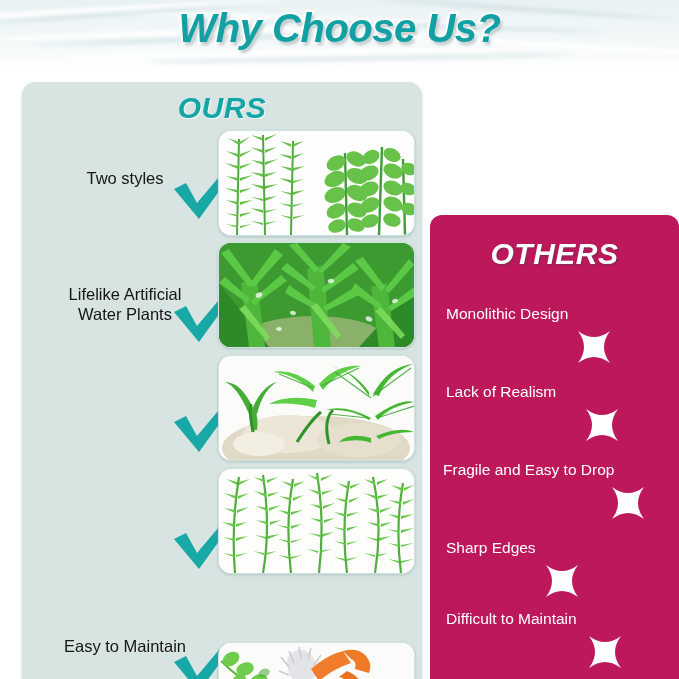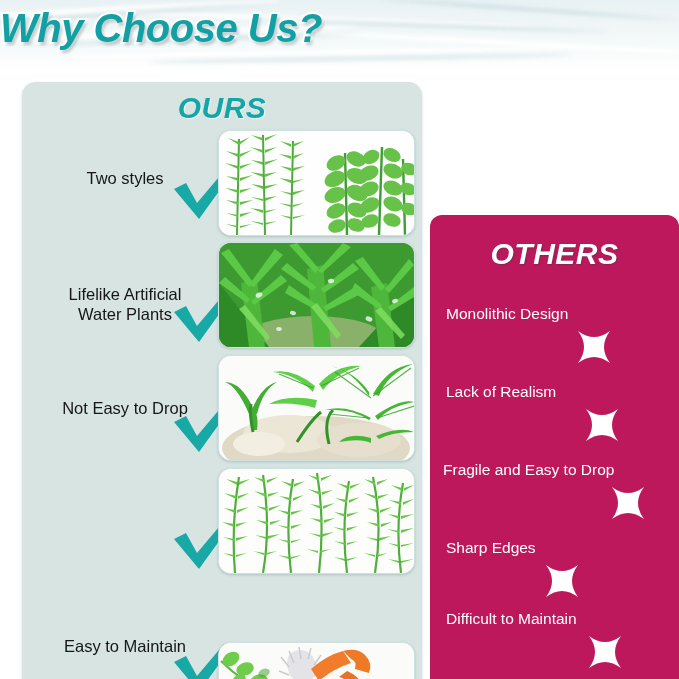--- a/index.html
+++ b/index.html
@@ -32,21 +32,21 @@
   .wave-d{
     position:absolute;
     background:rgba(176,203,209,.55);
     border-radius:50%;
     filter:blur(2px);
   }
 
   
   #page-title{
     position:absolute;top:6px;left:0;width:679px;
-    text-align:left;
+    text-align:center;
     font-size:40px;
     font-weight:bold;
     font-style:italic;
     letter-spacing:-0.5px;
     color:#11a0a4;
     -webkit-text-stroke:4px #ffffff;
     paint-order:stroke fill;
     text-shadow:2px 3px 3px rgba(120,140,145,.45);
   }
 
@@ -285,21 +285,20 @@
             <ellipse cx="112" cy="38" rx="3.2" ry="2.2" transform="rotate(-10 112 38)"></ellipse>
             <ellipse cx="150" cy="76" rx="3.5" ry="2.4" transform="rotate(20 150 76)"></ellipse>
             <ellipse cx="176" cy="58" rx="3" ry="2" transform="rotate(-18 176 58)"></ellipse>
             <ellipse cx="60" cy="86" rx="2.8" ry="1.9"></ellipse>
           </g>
         </svg>
       </div>
     </div>
 
     <div class="ours-row" style="top:272px;">
-      <div class="ours-label" style="top:44px;">Not Easy to Drop</div>
       <svg class="check" style="left:150px;top:48px;" viewBox="0 0 60 52">
         <path d="M2 20 L14 14 L25 34 L52 2 L58 7 L27 50 Z" fill="#18a8a6"></path>
       </svg>
       <div class="thumb" style="top:1px;">
         <svg viewBox="0 0 195 104" preserveAspectRatio="none">
           <rect width="195" height="104" fill="#fbfcfa"></rect>
           <ellipse cx="97" cy="92" rx="94" ry="32" fill="#e0d9c6"></ellipse>
           <ellipse cx="70" cy="78" rx="46" ry="19" fill="#ece6d6"></ellipse>
           <ellipse cx="140" cy="84" rx="42" ry="17" fill="#e6dfcd"></ellipse>
           <ellipse cx="40" cy="88" rx="26" ry="12" fill="#f2eee2"></ellipse>

